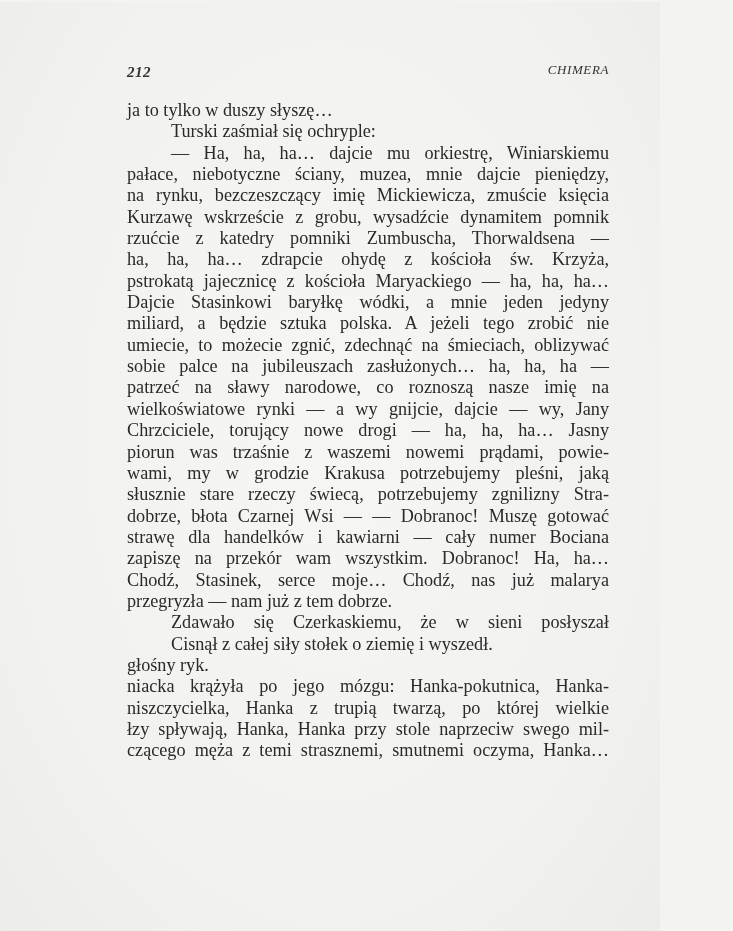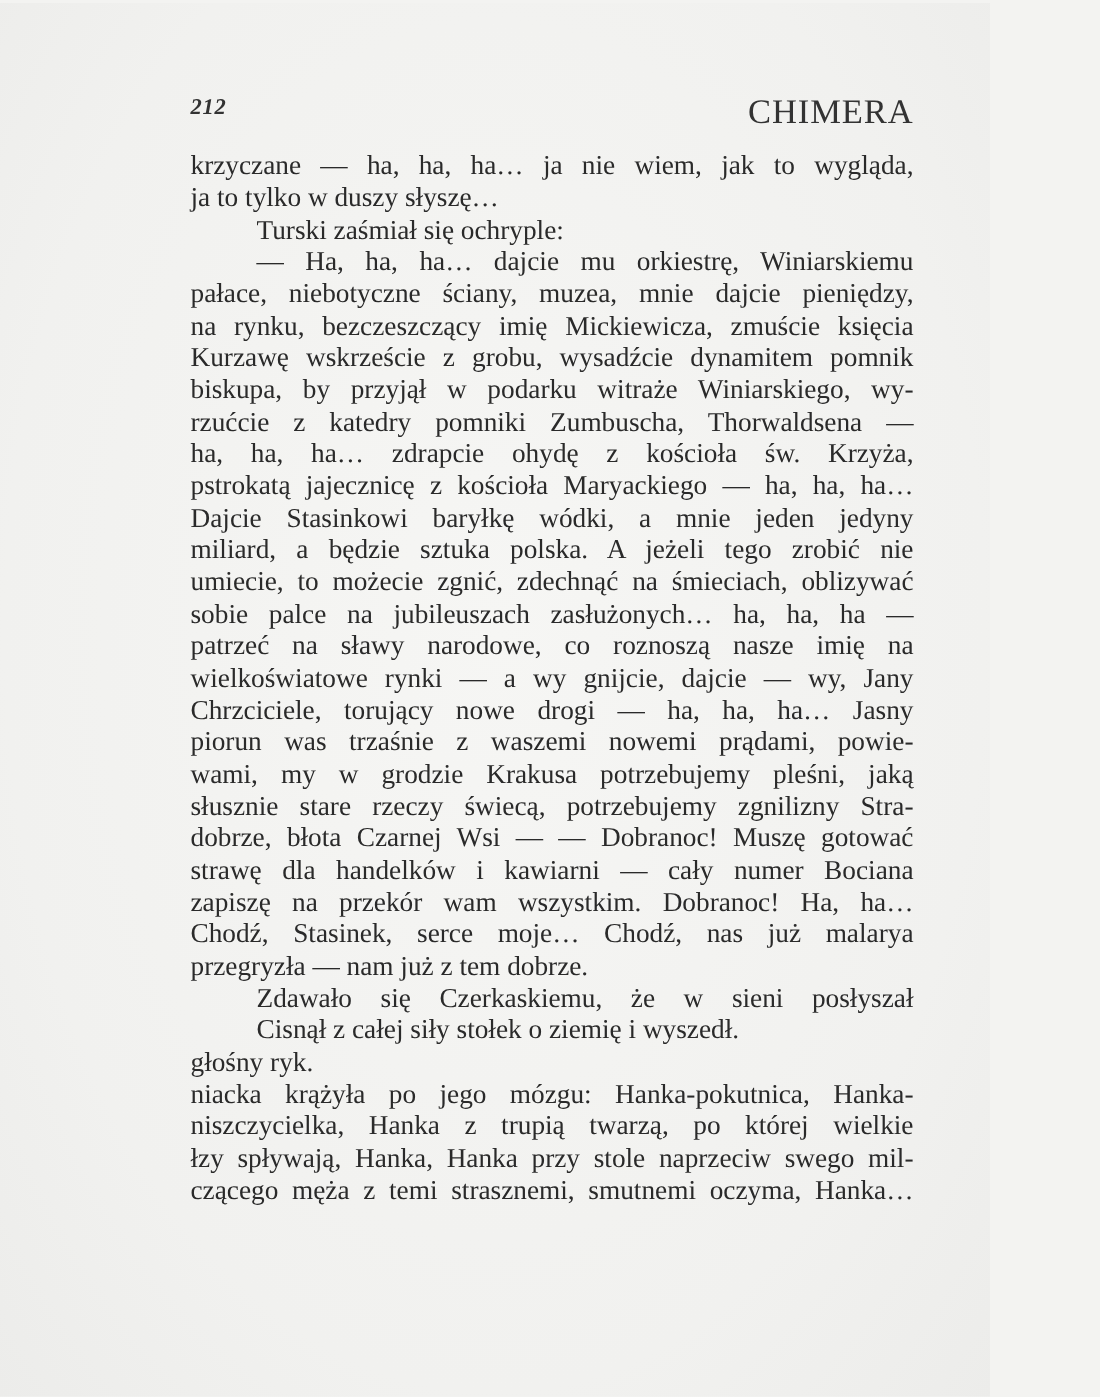--- a/index.html
+++ b/index.html
@@ -35,21 +35,22 @@
       font-style: italic;
       font-weight: bold;
       font-size: 15px;
       letter-spacing: 0.5px;
       color: #333;
     }
     .running-title {
       position: absolute;
       right: 0;
       top: -2px;
-      font-size: 23px;
+      font-style: italic;
+      font-size: 13px;
       letter-spacing: 0.6px;
       color: #333;
     }
     .body-text {
       position: absolute;
       left: 127px;
       top: 98px;
       width: 482px;
     }
     .line {
@@ -73,28 +74,26 @@
 </head>
 <body>
 
 <div class="page">
   <div class="header">
     <span class="page-number">212</span>
     <span class="running-title">CHIMERA</span>
   </div>
 
   <div class="body-text" id="body-text">
-    <span class="line">krzyczane — ha, ha, ha… ja nie wiem, jak to wygląda,</span>
     <span class="line last">ja to tylko w duszy słyszę…</span>
     <span class="line indent last">Turski zaśmiał się ochryple:</span>
     <span class="line indent">— Ha, ha, ha… dajcie mu orkiestrę, Winiarskiemu</span>
     <span class="line">pałace, niebotyczne ściany, muzea, mnie dajcie pieniędzy,</span>
     <span class="line">na rynku, bezczeszczący imię Mickiewicza, zmuście księcia</span>
     <span class="line">Kurzawę wskrzeście z grobu, wysadźcie dynamitem pomnik</span>
-    <span class="line">biskupa, by przyjął w podarku witraże Winiarskiego, wy-</span>
     <span class="line">rzućcie z katedry pomniki Zumbuscha, Thorwaldsena —</span>
     <span class="line">ha, ha, ha… zdrapcie ohydę z kościoła św. Krzyża,</span>
     <span class="line">pstrokatą jajecznicę z kościoła Maryackiego — ha, ha, ha…</span>
     <span class="line">Dajcie Stasinkowi baryłkę wódki, a mnie jeden jedyny</span>
     <span class="line">miliard, a będzie sztuka polska. A jeżeli tego zrobić nie</span>
     <span class="line">umiecie, to możecie zgnić, zdechnąć na śmieciach, oblizywać</span>
     <span class="line">sobie palce na jubileuszach zasłużonych… ha, ha, ha —</span>
     <span class="line">patrzeć na sławy narodowe, co roznoszą nasze imię na</span>
     <span class="line">wielkoświatowe rynki — a wy gnijcie, dajcie — wy, Jany</span>
     <span class="line">Chrzciciele, torujący nowe drogi — ha, ha, ha… Jasny</span>

